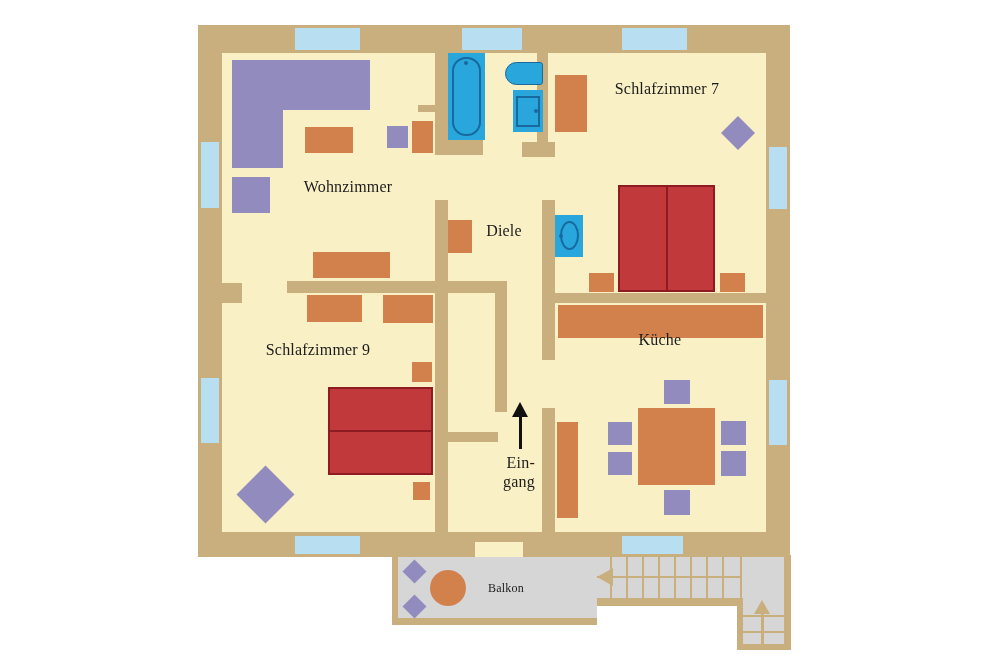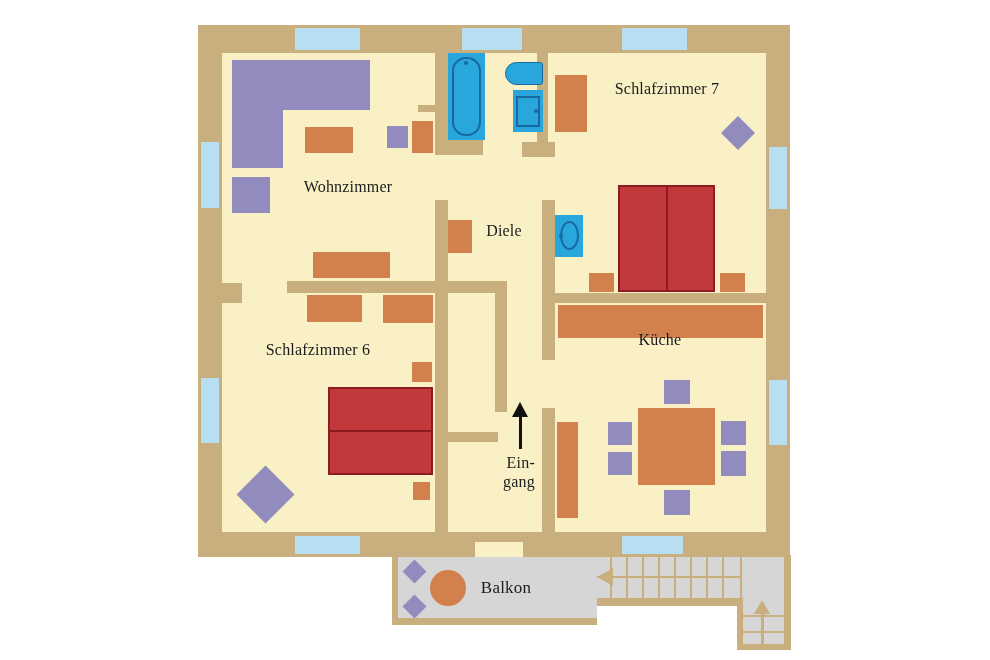--- a/index.html
+++ b/index.html
@@ -142,21 +142,21 @@
   <div class="abs tread" style="left:597px;top:576px;width:145px;height:2px"></div>
   <div class="abs tri" style="left:597px;top:568px;border-top:9px solid transparent;border-bottom:9px solid transparent;border-right:16px solid var(--c-wall,#C9AF7D)"></div>
   <div class="abs tread" style="left:743px;top:615px;width:41px;height:2px"></div>
   <div class="abs tread" style="left:743px;top:631px;width:41px;height:2px"></div>
   <div class="abs tread" style="left:761px;top:612px;width:3px;height:32px"></div>
   <div class="abs tri" style="left:754px;top:600px;border-left:8px solid transparent;border-right:8px solid transparent;border-bottom:14px solid var(--c-wall,#C9AF7D)"></div>
 
   <div class="lbl" style="left:348px;top:187px">Wohnzimmer</div>
   <div class="lbl" style="left:667px;top:89px">Schlafzimmer 7</div>
   <div class="lbl" style="left:504px;top:231px">Diele</div>
-  <div class="lbl" style="left:318px;top:350px">Schlafzimmer 6</div>
+  <div class="lbl" style="left:318px;top:350px">Schlafzimmer 9</div>
   <div class="lbl" style="left:660px;top:340px">Küche</div>
   <div class="lbl" style="left:519px;top:472px;text-align:right;line-height:19px">
     <span style="display:block">Ein-</span>
     <span style="display:block">gang</span>
   </div>
-  <div class="lbl" style="left:506px;top:588px;font-size:17px">Balkon</div>
+  <div class="lbl" style="left:506px;top:588px;font-size:12px">Balkon</div>
 
 </div>
 
 </body></html>

